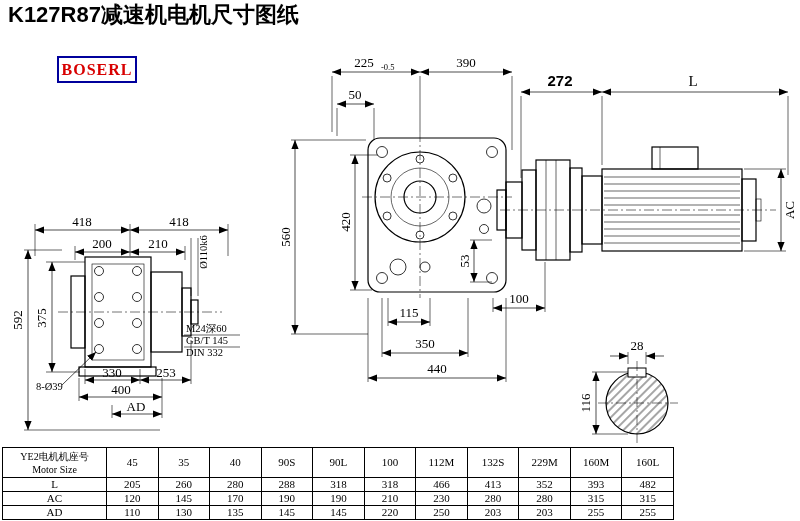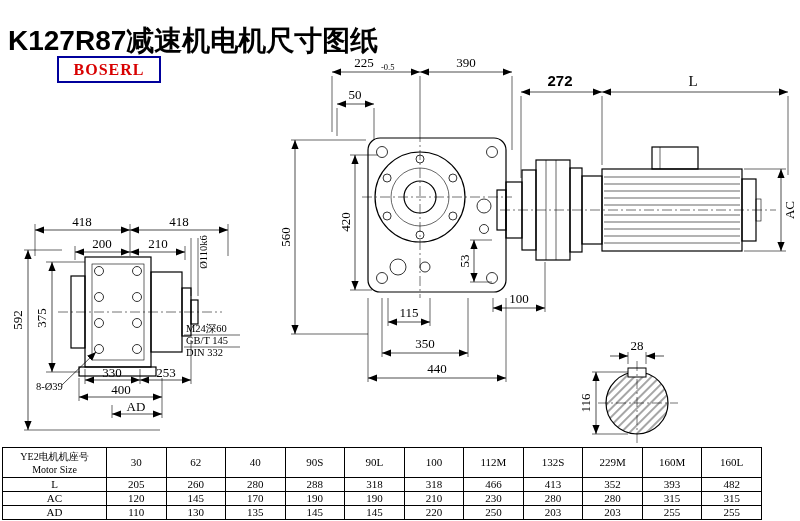--- a/index.html
+++ b/index.html
@@ -1,37 +1,37 @@
 <!DOCTYPE html>
 <html><head>
 <meta charset="utf-8">
 <style>
   *{margin:0;padding:0;box-sizing:border-box}
   html,body{width:800px;height:521px;background:#fff;overflow:hidden}
   body{position:relative;font-family:"Liberation Serif",serif;color:#000}
-  .title{position:absolute;left:8px;top:22px;font-family:"Liberation Sans",sans-serif;font-weight:bold;font-size:28px;color:#000;white-space:nowrap}
-  .logo{position:absolute;left:57px;top:56px;width:104px;height:27px;border:2px solid #00009c;display:flex;align-items:center;justify-content:center;background:#fff}
+  .title{position:absolute;left:8px;top:0;font-family:"Liberation Sans",sans-serif;font-weight:bold;font-size:22px;color:#000;white-space:nowrap}
+  .logo{position:absolute;left:57px;top:56px;width:80px;height:27px;border:2px solid #00009c;display:flex;align-items:center;justify-content:center;background:#fff}
   .logo span{color:#d80000;font-weight:bold;font-size:16px;letter-spacing:1px;font-family:"Liberation Serif",serif}
   svg.drawing{position:absolute;left:0;top:0}
   
   .med{stroke:#000;stroke-width:1.2;fill:none}
   .thin{stroke:#000;stroke-width:0.6;fill:none}
   .dim{stroke:#000;stroke-width:0.7;fill:none;marker-start:url(#arr);marker-end:url(#arr)}
   .dime{stroke:#000;stroke-width:0.7;fill:none;marker-end:url(#arr)}
   .cl{stroke:#000;stroke-width:0.55;fill:none;stroke-dasharray:10 3 2 3}
   .hole{stroke:#000;stroke-width:0.8;fill:#fff}
   .hatched{stroke:#000;stroke-width:1.2;fill:url(#hatch)}
   .keyn{stroke:#000;stroke-width:1;fill:#fff}
   text.d{font-family:"Liberation Serif",serif;font-size:13px;fill:#000}
   text.ds{font-family:"Liberation Serif",serif;font-size:8.5px;fill:#000}
   text.n{font-family:"Liberation Serif",serif;font-size:10.5px;fill:#000}
   text.big{font-family:"Liberation Sans",sans-serif;font-size:15px;font-weight:bold;fill:#000}
   text.bigl{font-family:"Liberation Serif",serif;font-size:15px;fill:#000}
   
-  table.spec{position:absolute;left:2px;top:447px;width:760px;border-collapse:collapse;table-layout:fixed;text-align:center;font-size:11px;background:#fff}
+  table.spec{position:absolute;left:2px;top:447px;width:672px;border-collapse:collapse;table-layout:fixed;text-align:center;font-size:11px;background:#fff}
   table.spec th,table.spec td{border:1px solid #000;padding:0;font-weight:normal;height:13px;line-height:13px;overflow:hidden}
   table.spec th{height:30px}
   th.corner div{font-size:10px;line-height:13px}
 </style>
 </head>
 <body>
 
 <div class="title">K127R87减速机电机尺寸图纸</div>
 <div class="logo">
   <span>BOSERL</span>
@@ -267,22 +267,22 @@
       <col>
       <col>
       <col>
   </colgroup>
   <tbody>
       <tr>
     <th class="corner">
       <div>YE2电机机座号</div>
       <div>Motor Size</div>
     </th>
-    <th>30</th>
-    <th>62</th>
+    <th>45</th>
+    <th>35</th>
     <th>40</th>
     <th>90S</th>
     <th>90L</th>
     <th>100</th>
     <th>112M</th>
     <th>132S</th>
     <th>229M</th>
     <th>160M</th>
     <th>160L</th>
   </tr>

